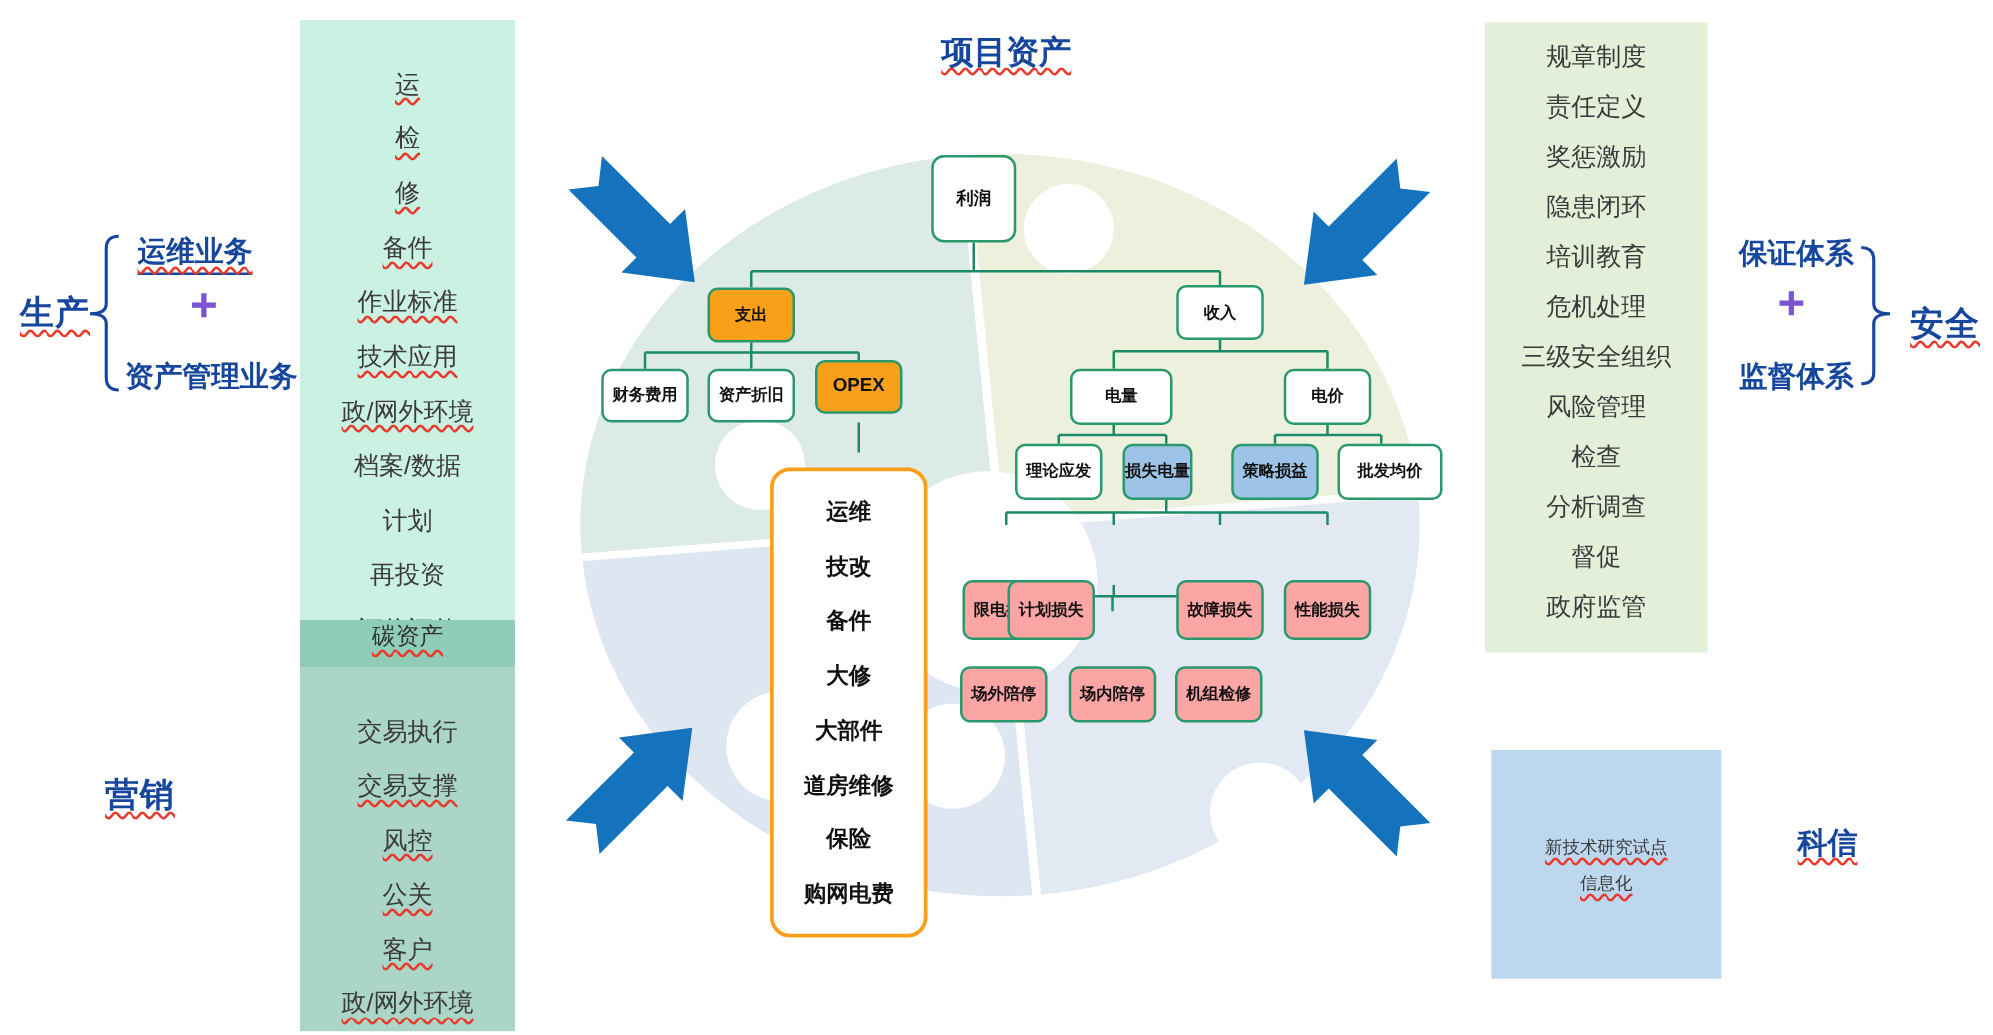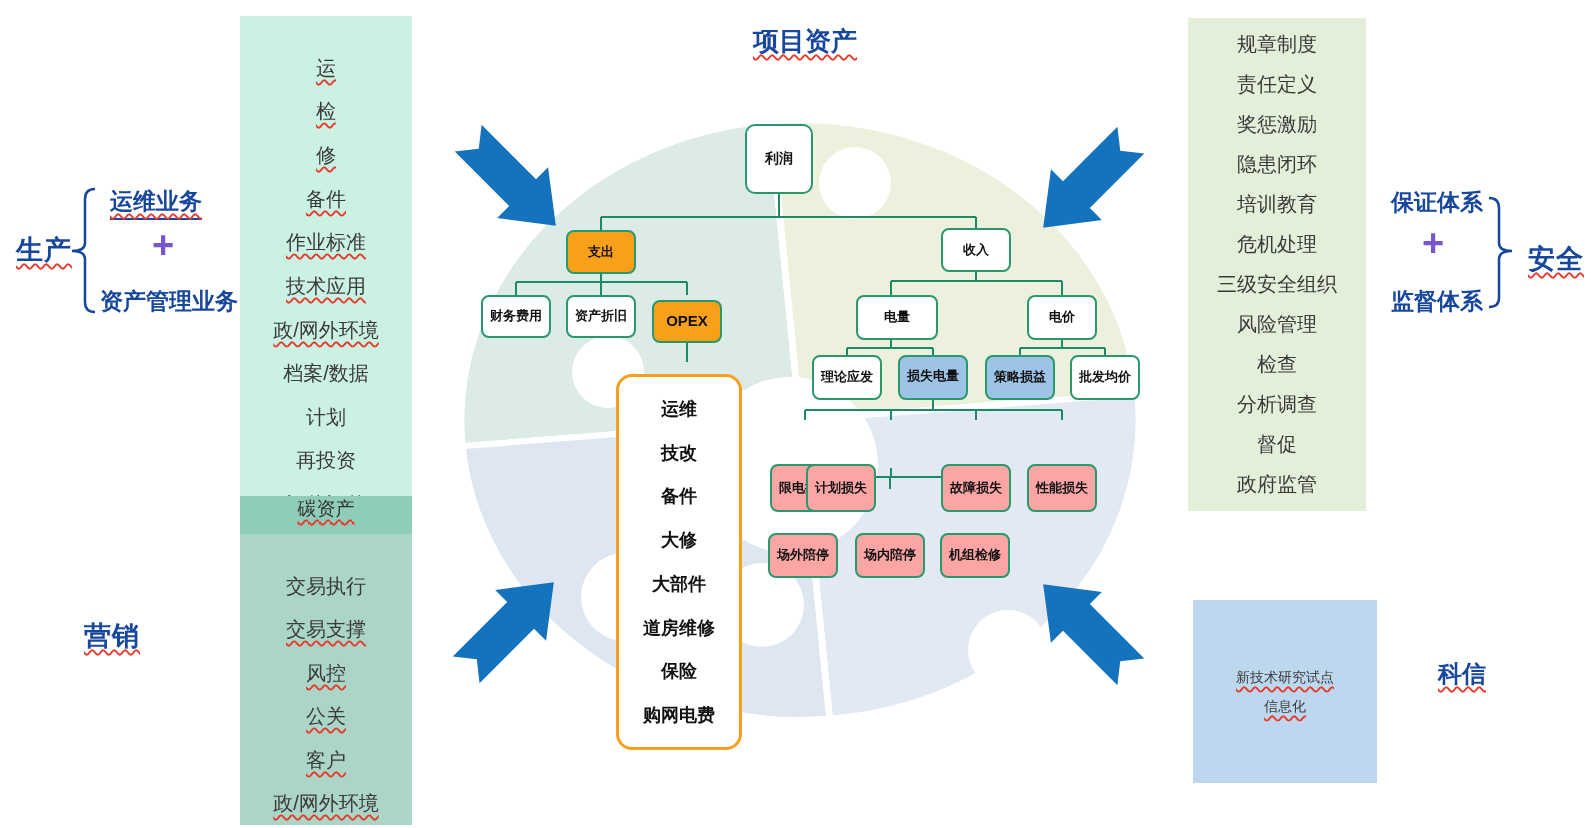--- a/index.html
+++ b/index.html
@@ -22,21 +22,21 @@
   .lbl-mid{font-size:23px;}
   .plus{color:#7a55d2;font-size:38px;font-weight:bold;line-height:30px;}
   .ul-solid{border-bottom:2px solid #17479d;padding-bottom:1px;}
   
   .col{display:flex;flex-direction:column;justify-content:space-around;align-items:center;}
   .col-item{font-size:20px;color:#3a3a3a;line-height:1.2;white-space:nowrap;}
   .col-mint{left:240px;top:16px;width:172px;height:480px;background:#cbf1e3;padding:30px 0 10px;}
   .band-carbon{left:240px;top:496px;width:172px;height:38px;background:#8fcdb8;
     display:flex;align-items:flex-start;justify-content:center;font-size:19px;color:#333;}
   .col-green{left:240px;top:534px;width:172px;height:261px;background:#abd5c6;padding:30px 0 0;}
-  .col-lime{left:1188px;top:18px;width:178px;height:480px;background:#e3efd9;padding:8px 0 5px;font-family:Liberation Mono, monospace;}
+  .col-lime{left:1188px;top:18px;width:178px;height:480px;background:#e3efd9;padding:8px 0 16px;}
   .box-tech{left:1193px;top:600px;width:184px;height:183px;background:#bdd7ee;
     display:flex;flex-direction:column;justify-content:center;align-items:center;gap:12px;}
   .box-tech .col-item{font-size:14px;}
   
   .node{
     display:flex;align-items:center;justify-content:center;
     border:2.5px solid #29996b;border-radius:8px;background:#ffffff;
     font-weight:bold;font-size:13px;color:#111;line-height:1.1;box-sizing:border-box;
     white-space:nowrap;
   }
@@ -163,41 +163,41 @@
     <div class="col-item wavy">信息化</div>
   </div>
 <div class="abs navy wavy" style="left:1438px;top:658px;font-size:24px;">科信</div>
 
 <div class="abs node root" style="left:745px;top:124px;width:68px;height:70px;">利润</div>
 <div class="abs node orange" style="left:566px;top:230px;width:70px;height:44px;">支出</div>
 <div class="abs node" style="left:941px;top:228px;width:70px;height:44px;">收入</div>
 
 <div class="abs node" style="left:481px;top:295px;width:70px;height:43px;">财务费用</div>
 <div class="abs node" style="left:566px;top:295px;width:70px;height:43px;">资产折旧</div>
-<div class="abs node orange" style="left:652px;top:300px;width:70px;height:43px;font-size:15px;">OPEX</div>
+<div class="abs node orange" style="left:652px;top:288px;width:70px;height:43px;font-size:15px;">OPEX</div>
 
 <div class="abs opex-list">
 
 <div class="opex-item">运维</div>
     <div class="opex-item">技改</div>
     <div class="opex-item">备件</div>
     <div class="opex-item">大修</div>
     <div class="opex-item">大部件</div>
     <div class="opex-item">道房维修</div>
     <div class="opex-item">保险</div>
     <div class="opex-item">购网电费</div>
   </div>
 
 <div class="abs node" style="left:856px;top:295px;width:82px;height:45px;">电量</div>
 <div class="abs node" style="left:1027px;top:295px;width:70px;height:45px;">电价</div>
 
 <div class="abs node" style="left:812px;top:355px;width:70px;height:45px;">理论应发</div>
-<div class="abs node blue" style="left:898px;top:355px;width:70px;height:45px;font-family:Liberation Mono, monospace;">损失电量</div>
+<div class="abs node blue" style="left:898px;top:355px;width:56px;height:45px;">损失电量</div>
 <div class="abs node blue" style="left:985px;top:355px;width:70px;height:45px;">策略损益</div>
-<div class="abs node" style="left:1070px;top:355px;width:70px;height:45px;">批发均价</div>
+<div class="abs node" style="left:1070px;top:355px;width:84px;height:45px;">批发均价</div>
 
 <div class="abs node gold" style="left:770px;top:420px;width:70px;height:48px;">限电损失</div>
 <div class="abs node gold" style="left:806px;top:420px;width:70px;height:48px;">计划损失</div>
 <div class="abs node gold" style="left:941px;top:420px;width:70px;height:48px;">故障损失</div>
 <div class="abs node gold" style="left:1027px;top:420px;width:70px;height:48px;">性能损失</div>
 
 <div class="abs node gold" style="left:768px;top:489px;width:70px;height:45px;">场外陪停</div>
 <div class="abs node gold" style="left:855px;top:489px;width:70px;height:45px;">场内陪停</div>
 <div class="abs node gold" style="left:940px;top:489px;width:70px;height:45px;">机组检修</div>
 

